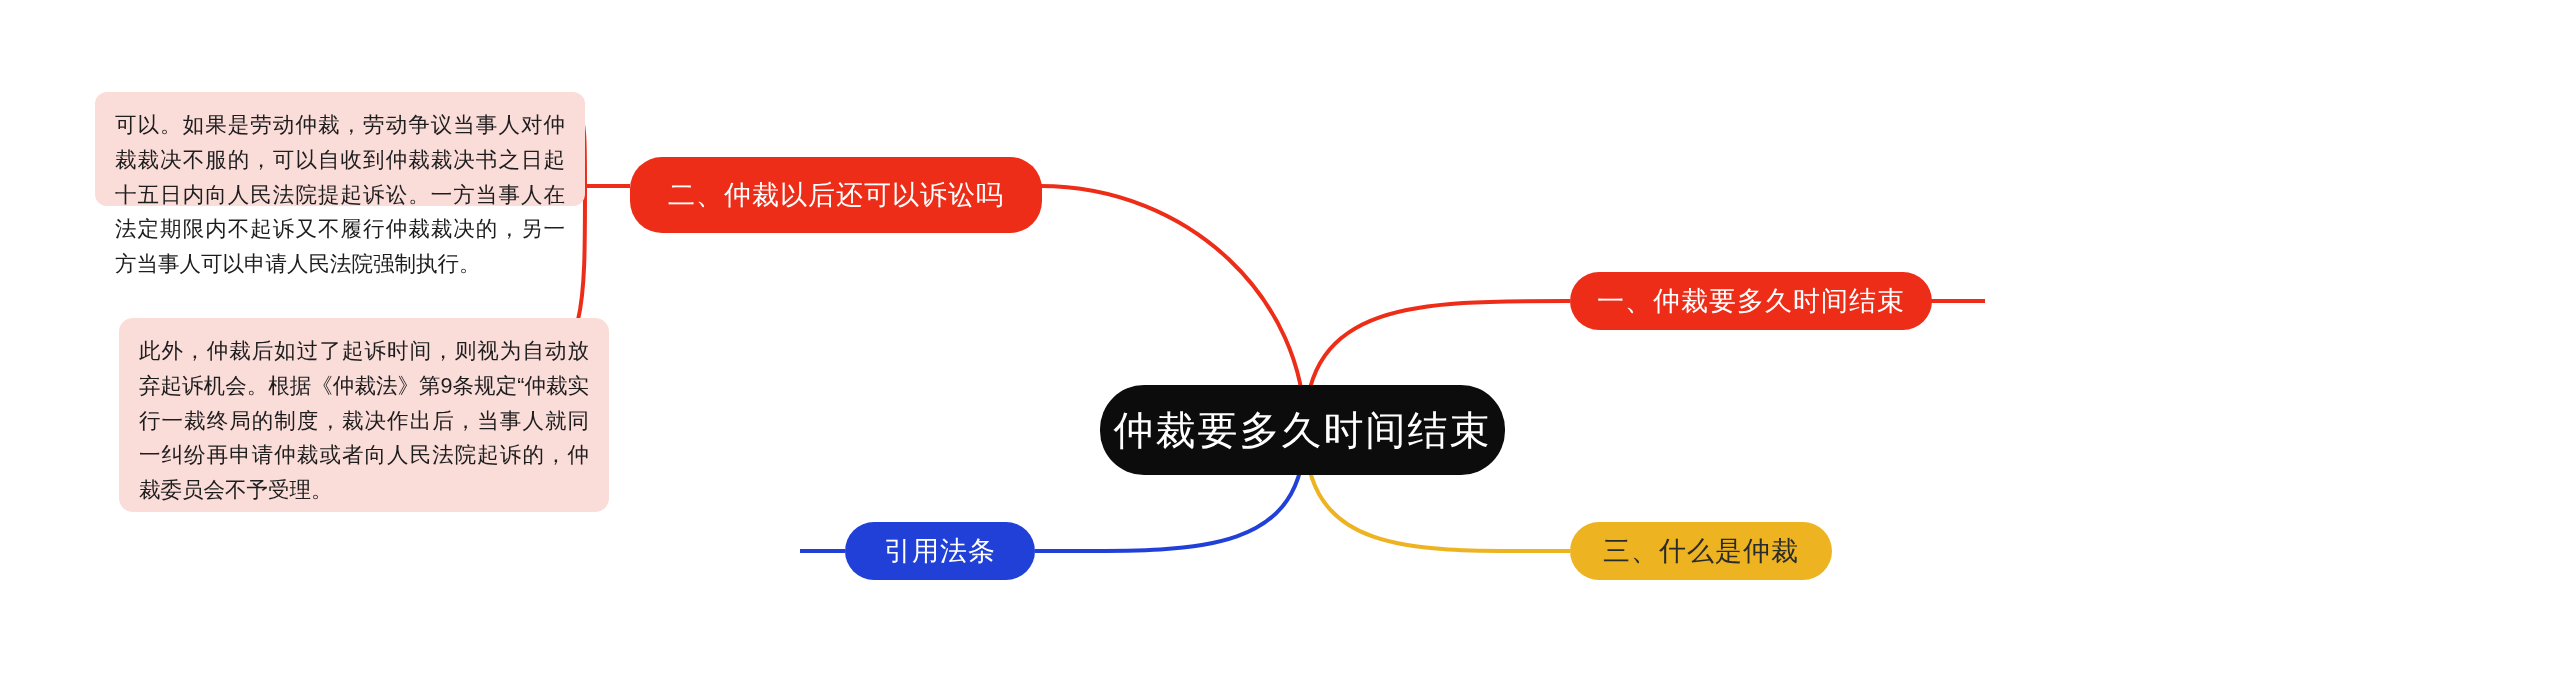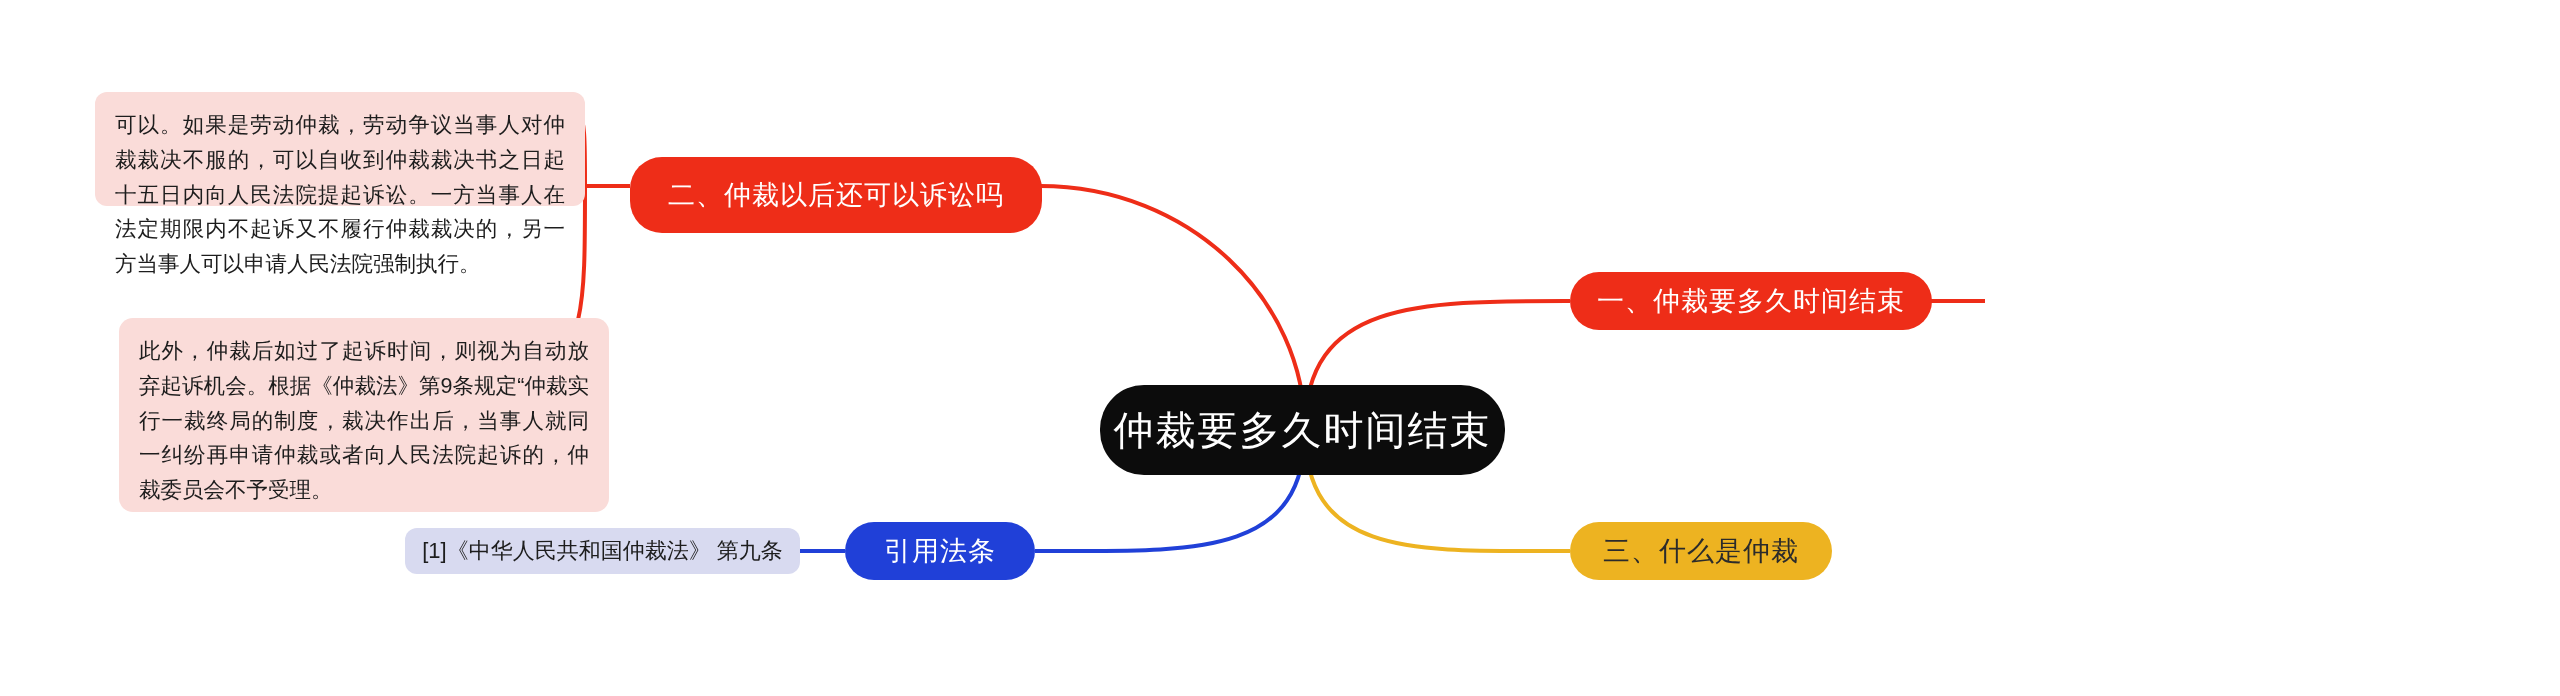--- a/index.html
+++ b/index.html
@@ -72,17 +72,14 @@
 
 
   <div class="leaf" style="left:95px;top:92px;width:490px;height:114px;border-radius:12px;">
     <span>可以。如果是劳动仲裁，劳动争议当事人对仲裁裁决不服的，可以自收到仲裁裁决书之日起十五日内向人民法院提起诉讼。一方当事人在法定期限内不起诉又不履行仲裁裁决的，另一方当事人可以申请人民法院强制执行。</span>
   </div>
 
   <div class="leaf" style="left:95px;top:318px;width:490px;height:194px;margin-left:24px;">
     <span>此外，仲裁后如过了起诉时间，则视为自动放弃起诉机会。根据《仲裁法》第9条规定“仲裁实行一裁终局的制度，裁决作出后，当事人就同一纠纷再申请仲裁或者向人民法院起诉的，仲裁委员会不予受理。</span>
   </div>
 
-  <div class="leaf cite" style="left:405px;top:528px;width:395px;height:46px;justify-content:center;">
-    <span>[1]《中华人民共和国仲裁法》 第九条</span>
-  </div>
 
 </div>
 
 </body></html>

